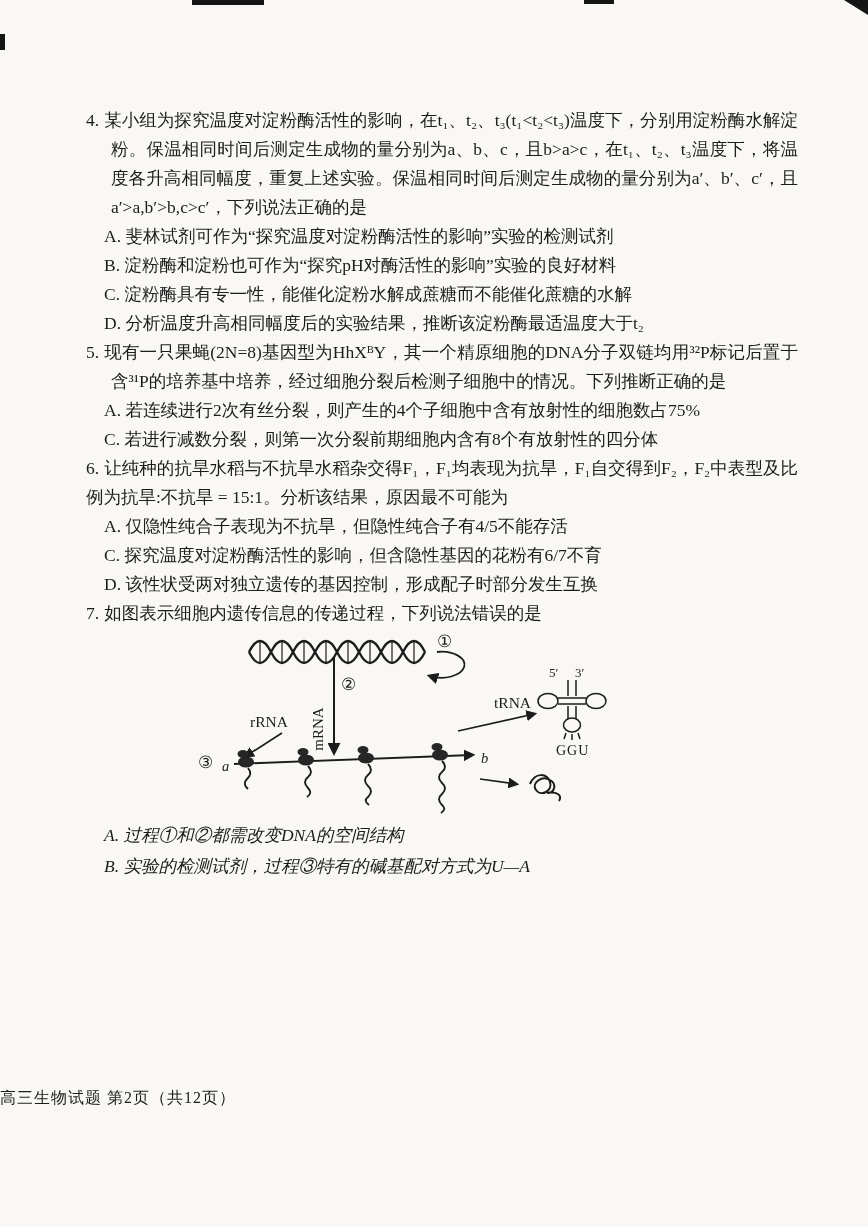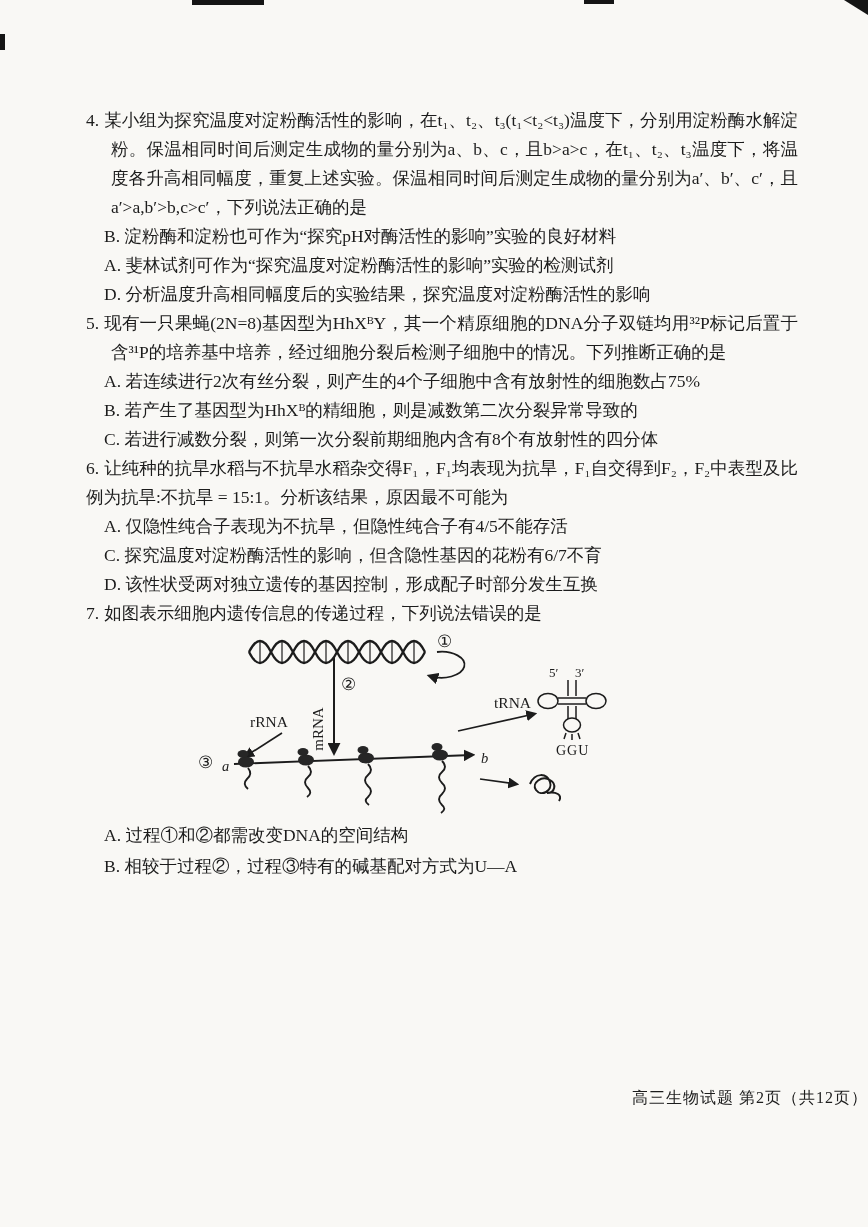--- a/index.html
+++ b/index.html
@@ -7,49 +7,49 @@
   .page{
     position:relative;width:868px;height:1227px;background:#f9f8f5;overflow:hidden;
     color:#1c1c1c;font-family:"Liberation Serif","DejaVu Serif",serif;
   }
   .content{position:absolute;left:86px;top:106px;width:712px;}
   .stem,.option{font-size:17.5px;line-height:29px;text-align:justify;margin:0;}
   .stem{padding-left:25px;text-indent:-25px;}
   .stem.flush{padding-left:0;text-indent:0;}
   .option{padding-left:43px;text-indent:-25px;}
   .qnum{margin-right:5px;}
-  .q7 .option{line-height:31px;}
+  .q7 .option{line-height:31px;font-style:italic;}
   .figure{margin:4px 0 2px 108px;height:186px;}
-  .footer{position:absolute;top:1088px;left:0;width:100%;text-align:right;font-size:16px;letter-spacing:1px;}
+  .footer{position:absolute;top:1088px;left:0;width:100%;text-align:left;font-size:16px;letter-spacing:1px;}
   .artifact{position:absolute;background:#151515;}
   svg text{fill:#1c1c1c;font-family:"Liberation Serif","DejaVu Serif",serif;}
 </style>
 </head>
 <body>
 
 <div class="page">
 
   <div class="artifact" style="left:192px;top:0;width:72px;height:5px;"></div>
   <div class="artifact" style="left:584px;top:0;width:30px;height:4px;"></div>
   <div class="artifact" style="right:0;top:0;width:24px;height:15px;clip-path:polygon(0 0,100% 0,100% 100%);"></div>
   <div class="artifact" style="left:0;top:34px;width:5px;height:16px;"></div>
 
   <main class="content">
 
     <section class="question">
       <p class="stem"><span class="qnum">4.</span><span>某小组为探究温度对淀粉酶活性的影响，在t₁、t₂、t₃(t₁&lt;t₂&lt;t₃)温度下，分别用淀粉酶水解淀粉。保温相同时间后测定生成物的量分别为a、b、c，且b&gt;a&gt;c，在t₁、t₂、t₃温度下，将温度各升高相同幅度，重复上述实验。保温相同时间后测定生成物的量分别为a′、b′、c′，且a′&gt;a,b′&gt;b,c&gt;c′，下列说法正确的是</span></p>
+      <p class="option">A. 斐林试剂可作为“探究温度对淀粉酶活性的影响”实验的检测试剂</p>
       <p class="option">B. 淀粉酶和淀粉也可作为“探究pH对酶活性的影响”实验的良好材料</p>
-      <p class="option">A. 斐林试剂可作为“探究温度对淀粉酶活性的影响”实验的检测试剂</p>
-      <p class="option">D. 分析温度升高相同幅度后的实验结果，探究温度对淀粉酶活性的影响</p>
+      <p class="option">C. 淀粉酶具有专一性，能催化淀粉水解成蔗糖而不能催化蔗糖的水解</p>
+      <p class="option">D. 分析温度升高相同幅度后的实验结果，推断该淀粉酶最适温度大于t₂</p>
     </section>
 
     <section class="question">
       <p class="stem"><span class="qnum">5.</span><span>现有一只果蝇(2N=8)基因型为HhXᴮY，其一个精原细胞的DNA分子双链均用³²P标记后置于含³¹P的培养基中培养，经过细胞分裂后检测子细胞中的情况。下列推断正确的是</span></p>
       <p class="option">A. 若连续进行2次有丝分裂，则产生的4个子细胞中含有放射性的细胞数占75%</p>
-      <p class="option">B. 若产生了基因型为HhXᴮ的精细胞，则是减数第二次分裂异常导致的</p>
       <p class="option">C. 若进行减数分裂，则第一次分裂前期细胞内含有8个有放射性的四分体</p>
     </section>
 
     <section class="question">
       <p class="stem flush"><span class="qnum">6.</span><span>让纯种的抗旱水稻与不抗旱水稻杂交得F₁，F₁均表现为抗旱，F₁自交得到F₂，F₂中表型及比例为抗旱:不抗旱 = 15:1。分析该结果，原因最不可能为</span></p>
       <p class="option">A. 仅隐性纯合子表现为不抗旱，但隐性纯合子有4/5不能存活</p>
       <p class="option">C. 探究温度对淀粉酶活性的影响，但含隐性基因的花粉有6/7不育</p>
       <p class="option">D. 该性状受两对独立遗传的基因控制，形成配子时部分发生互换</p>
     </section>
 
@@ -137,19 +137,19 @@
               <path d="M248,129 q6,6 0,11 q-6,5 0,11 q6,5 0,11 q-6,5 0,11 q5,4 -1,8"></path>
             </g>
           </g>
 
           <line x1="286" y1="147" x2="322" y2="152" stroke="#1c1c1c" stroke-width="1.7" marker-end="url(#arr)"></line>
           <path fill="none" stroke="#1c1c1c" stroke-width="2" d="M336,152 c5,-12 17,-11 20,-2 c3,9 -9,15 -14,8 c-5,-7 6,-15 14,-10 c7,4 5,13 -3,13 c9,-2 16,2 12,8"></path>
         </svg>
       </div>
 
       <p class="option">A. 过程①和②都需改变DNA的空间结构</p>
-      <p class="option">B. 相较于过程②，过程③特有的碱基配对方式为U—A</p>
+      <p class="option">B. 实验的检测试剂，过程③特有的碱基配对方式为U—A</p>
     </section>
 
   </main>
 
   <div class="footer">高三生物试题  第2页（共12页）</div>
 </div>
 
 </body></html>

